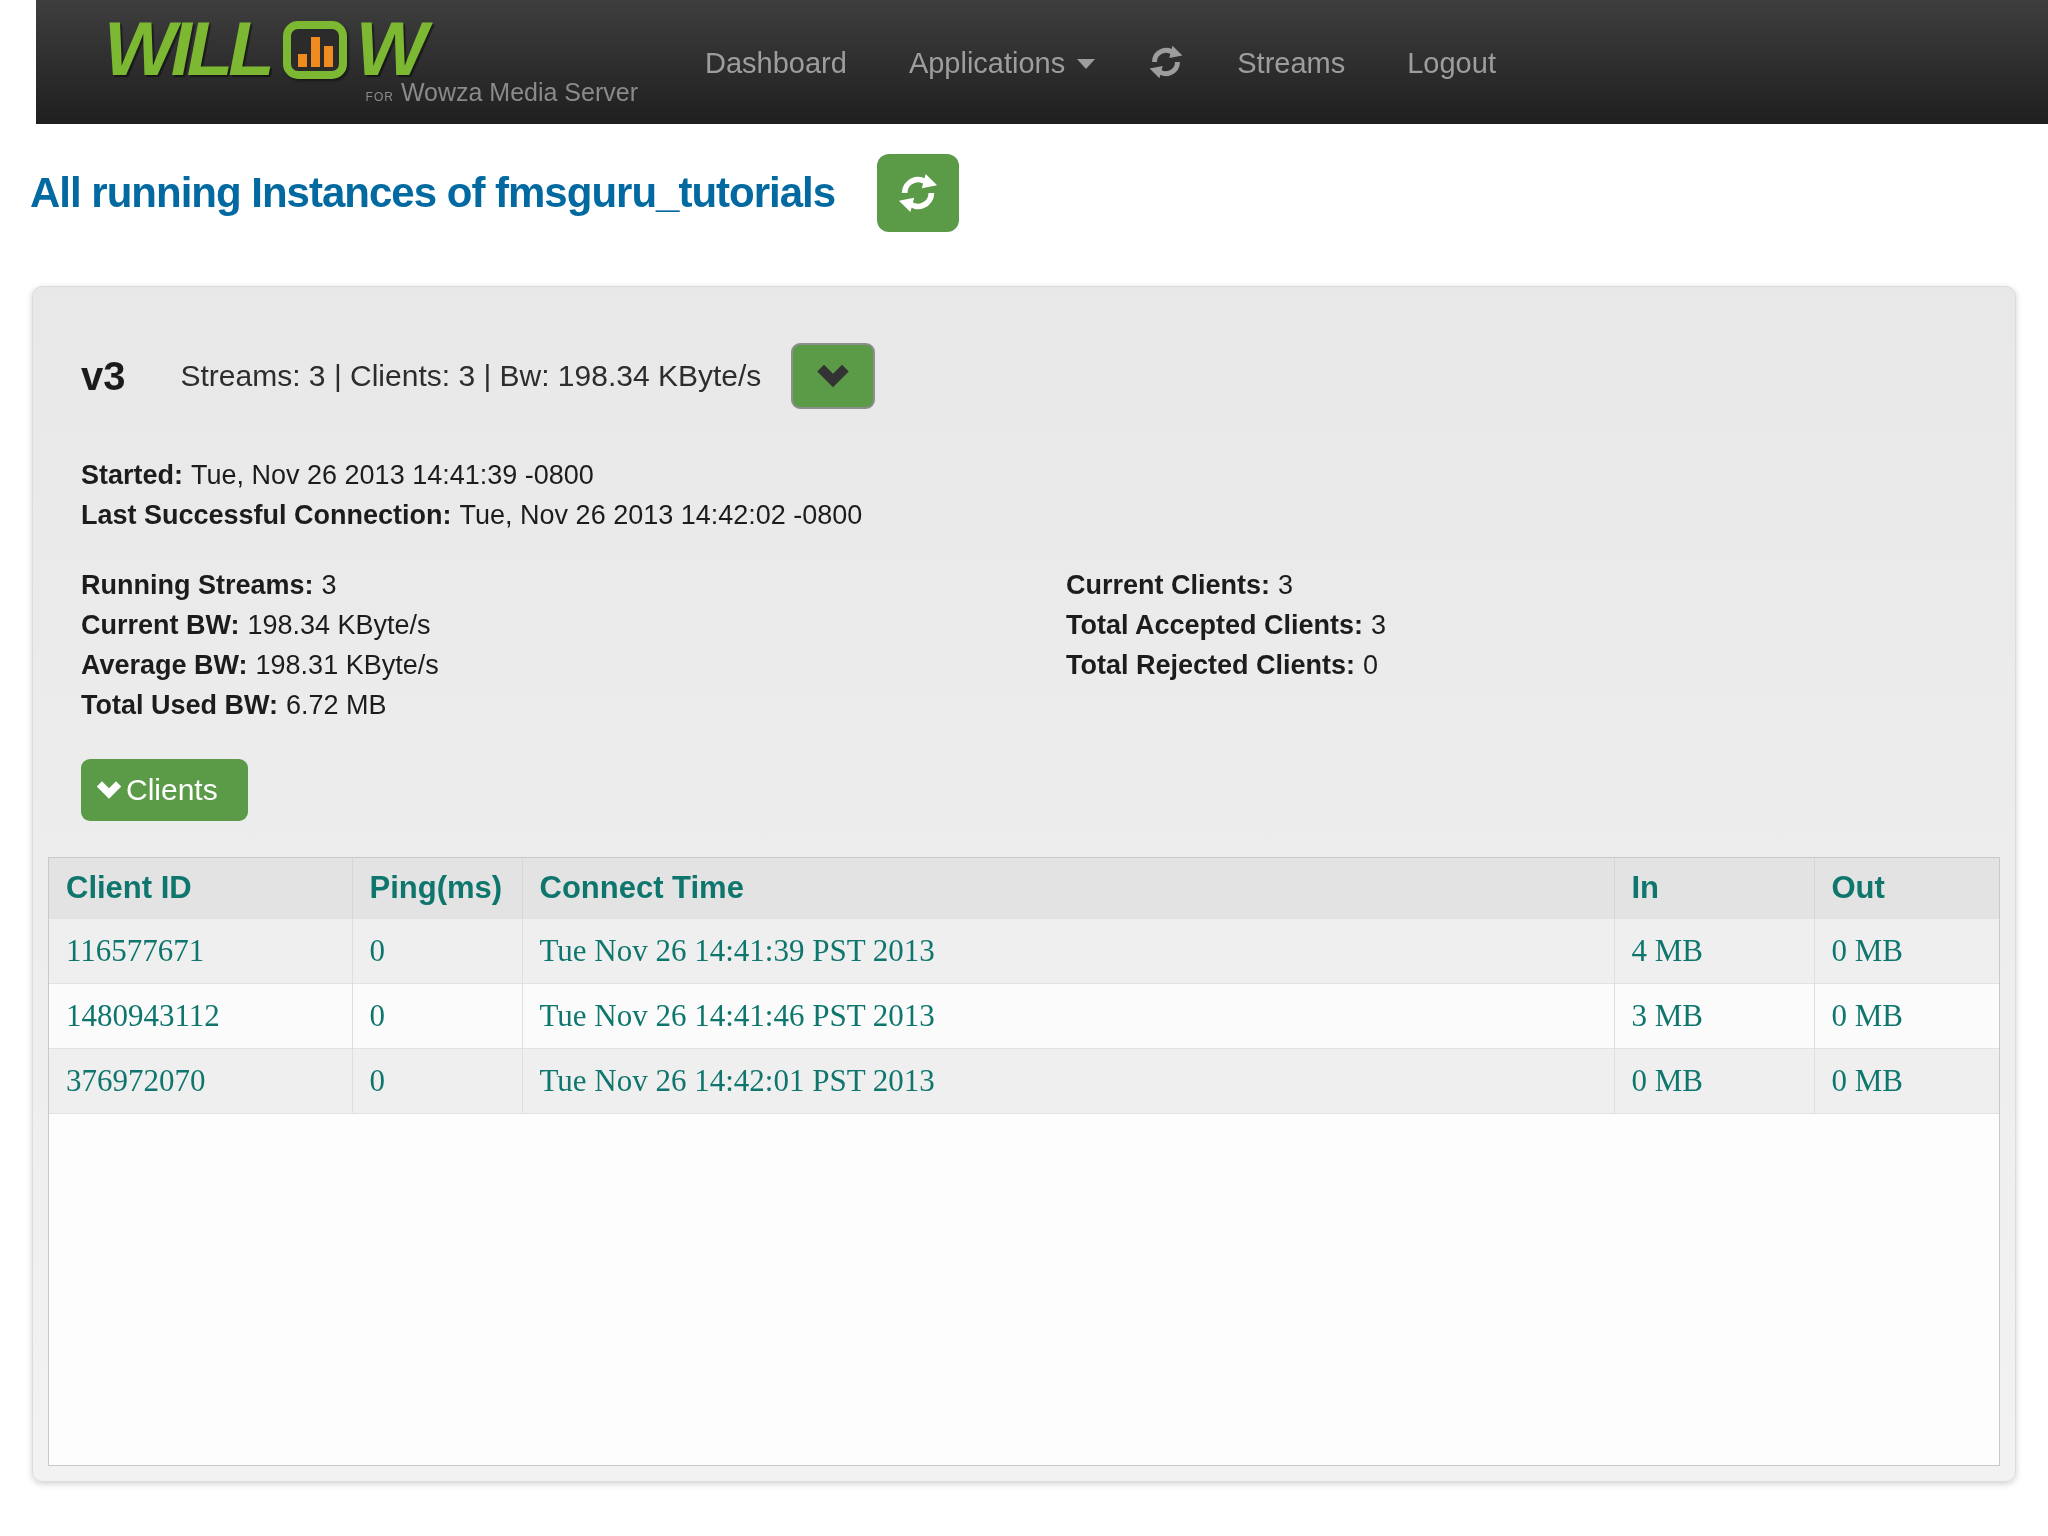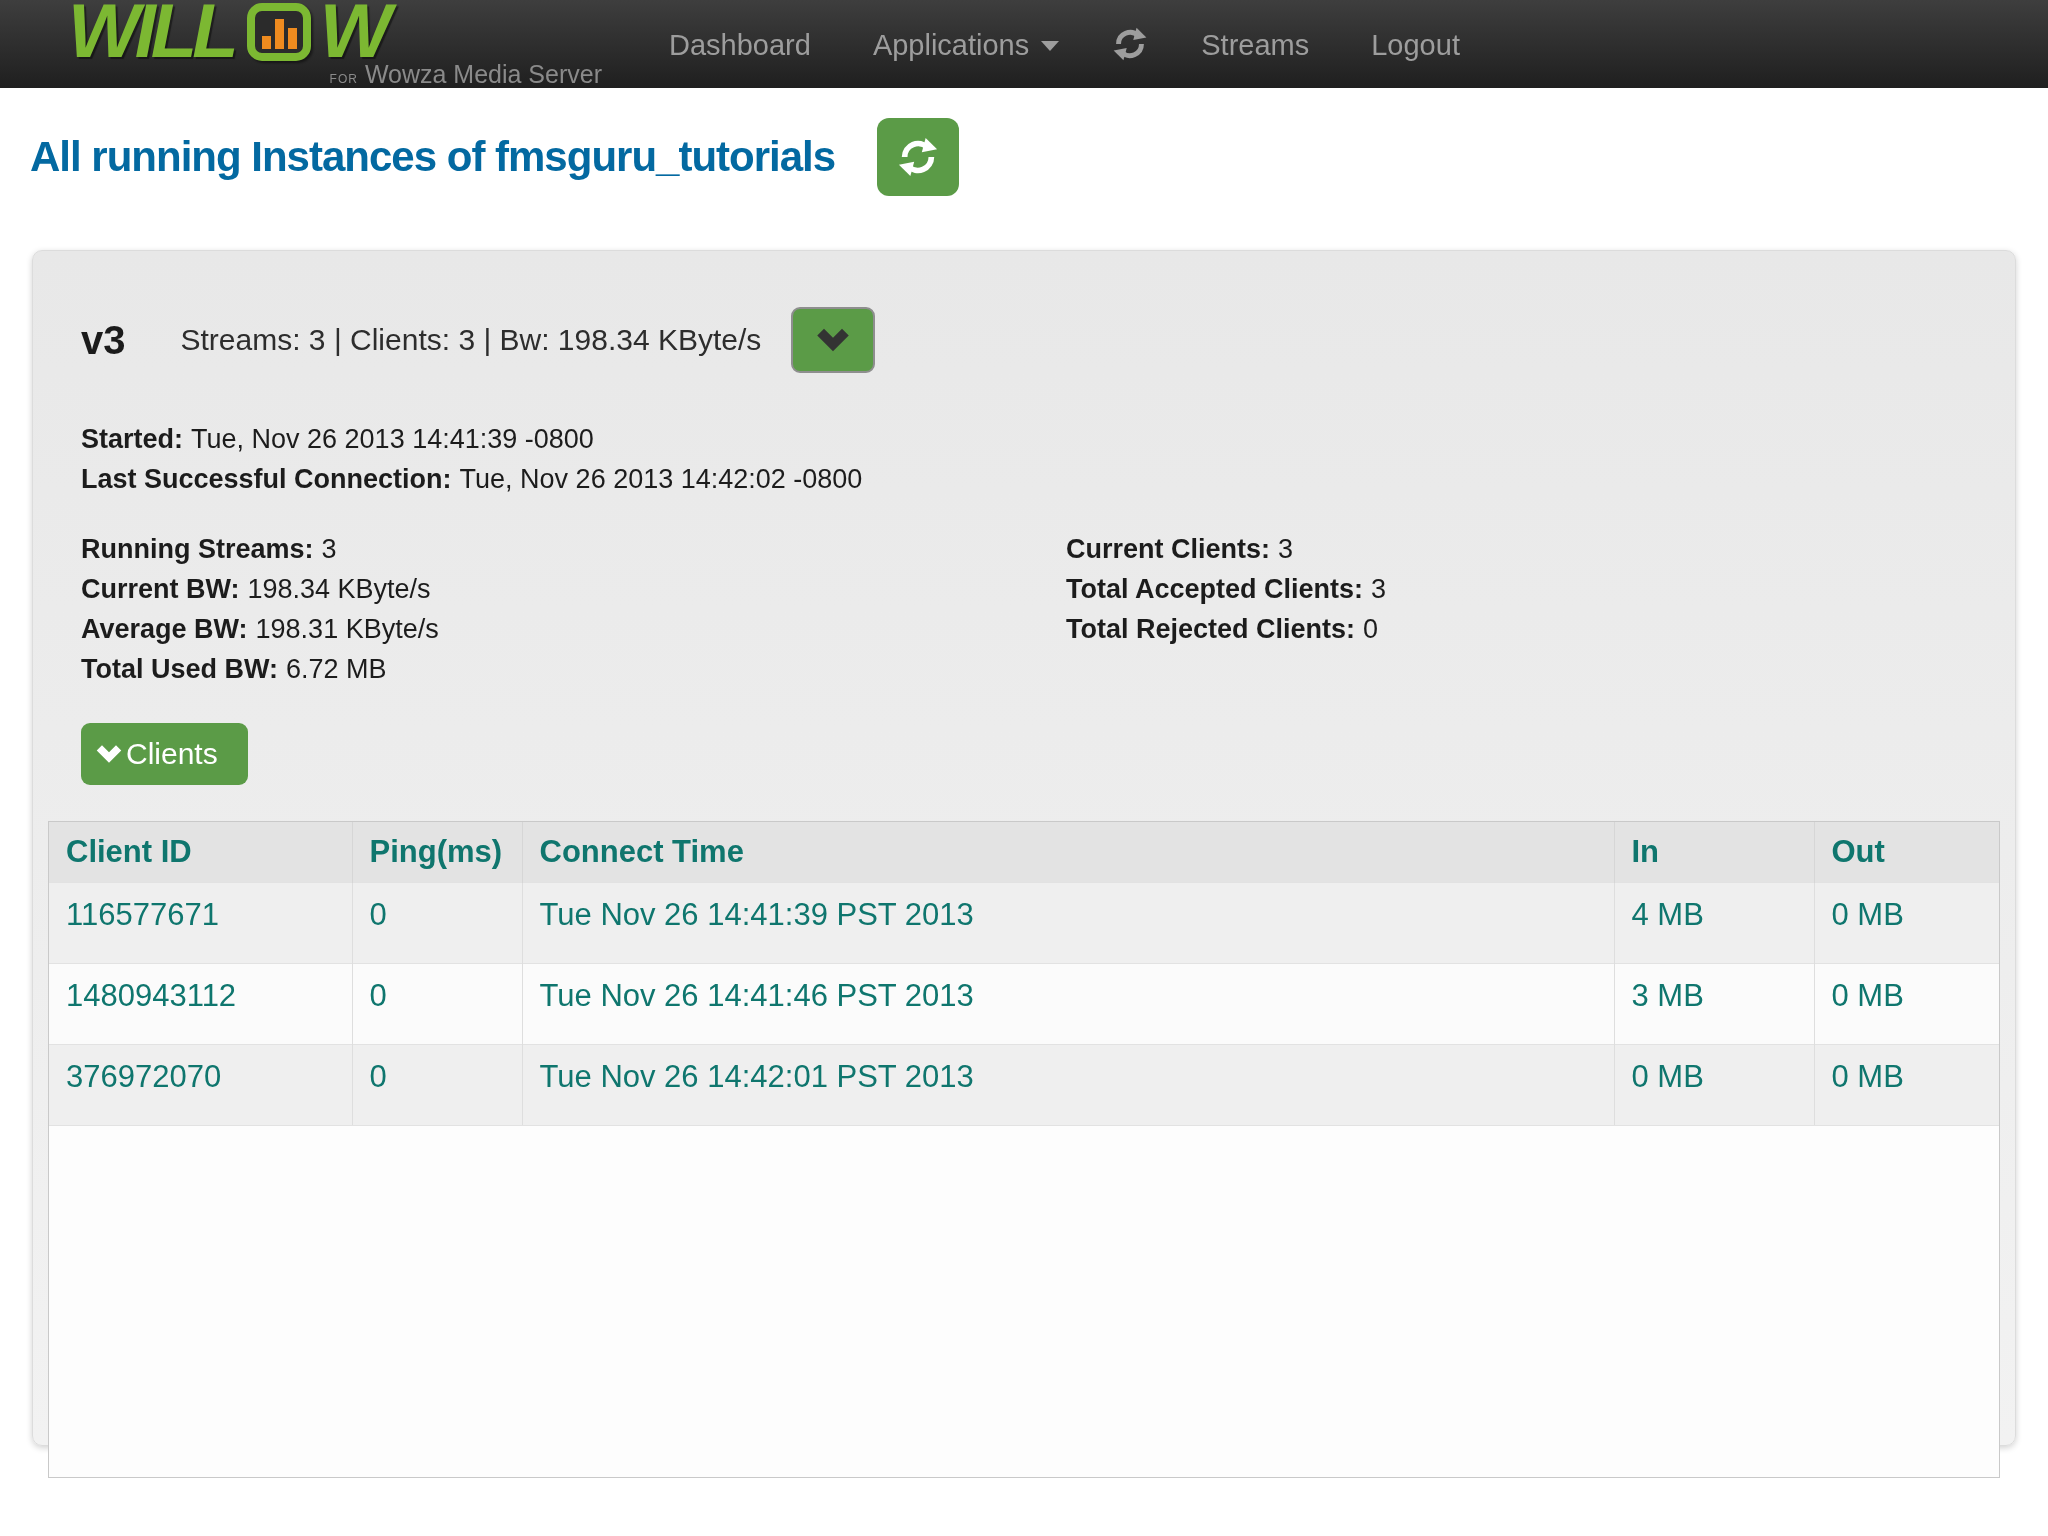--- a/index.html
+++ b/index.html
@@ -5,21 +5,21 @@
   :root{
     --accent:#5b9b47;
     --brand-green:#7cb832;
     --brand-orange:#ef8b1f;
   }
   *{margin:0;padding:0;box-sizing:border-box;}
   html,body{width:2048px;height:1536px;overflow:hidden;}
   body{background:#ffffff;font-family:"Liberation Sans", sans-serif;color:#1c1c1c;}
 
   
-  .navbar{height:88px;background:linear-gradient(#3e3e3e,#1f1f1f);display:flex;align-items:center;position:relative;}
+  .navbar{height:124px;background:linear-gradient(#3e3e3e,#1f1f1f);display:flex;align-items:center;position:relative;margin-left:36px;}
   .logo{margin-left:68px;width:540px;cursor:pointer;}
   .logo-word{display:flex;align-items:center;font-style:italic;font-weight:bold;font-size:76px;line-height:.85;color:var(--brand-green);letter-spacing:-5px;text-shadow:2px 2px 1px rgba(0,0,0,.45);}
   .logo-box{width:66px;height:58px;margin:0 8px 0 12px;flex:0 0 auto;filter:drop-shadow(2px 2px 1px rgba(0,0,0,.45));}
   .logo-tagline{text-align:right;color:#8a8a8a;font-size:25px;margin-top:-4px;padding-right:6px;white-space:nowrap;}
   .logo-tagline .for{font-size:12px;letter-spacing:1px;}
   .nav-items{display:flex;align-items:flex-end;margin-left:30px;}
   .nav-item{color:#9d9d9d;font-size:29px;padding:0 31px;cursor:pointer;display:flex;align-items:center;white-space:nowrap;}
   .caret{display:inline-block;width:0;height:0;margin-left:12px;border-left:9px solid transparent;border-right:9px solid transparent;border-top:10px solid #9d9d9d;}
   .nav-refresh{color:#9d9d9d;padding:0 22px;cursor:pointer;display:flex;align-items:center;}
   .nav-refresh svg{width:36px;height:36px;}
@@ -46,21 +46,21 @@
   .stat-line span{margin-left:8px;font-weight:normal;}
 
   .clients-btn{margin:34px 0 0 48px;display:inline-flex;align-items:center;background:var(--accent);color:#ffffff;border:none;border-radius:9px;font-size:30px;font-family:"Liberation Sans", sans-serif;padding:14px 30px 14px 14px;cursor:pointer;}
   .clients-btn svg{width:28px;height:22px;margin-right:3px;}
 
   
   .table-wrap{margin:36px 15px 0 15px;border:1px solid #c9c9c9;background:#fdfdfd;}
   table{width:100%;border-collapse:collapse;table-layout:fixed;font-size:31px;color:#0f766e;}
   th{background:#e3e3e3;font-weight:bold;text-align:left;padding:12px 0 12px 17px;white-space:nowrap;overflow:hidden;}
   th + th{border-left:1px solid #d6d6d6;}
-  td{padding:14px 0 30px 17px;white-space:nowrap;overflow:hidden;}
+  td{padding:14px 0 14px 17px;white-space:nowrap;overflow:hidden;font-family:Liberation Serif, serif;}
   td + td{border-left:1px solid #dedede;}
   tbody tr{border-top:1px solid #e2e2e2;}
   tbody tr:nth-child(odd){background:#efefef;}
   tbody tr:nth-child(even){background:#fbfbfb;}
   .table-empty{height:352px;border-top:1px solid #e2e2e2;background:#fdfdfd;}
 </style>
 </head>
 <body>
 
 <div class="navbar">

